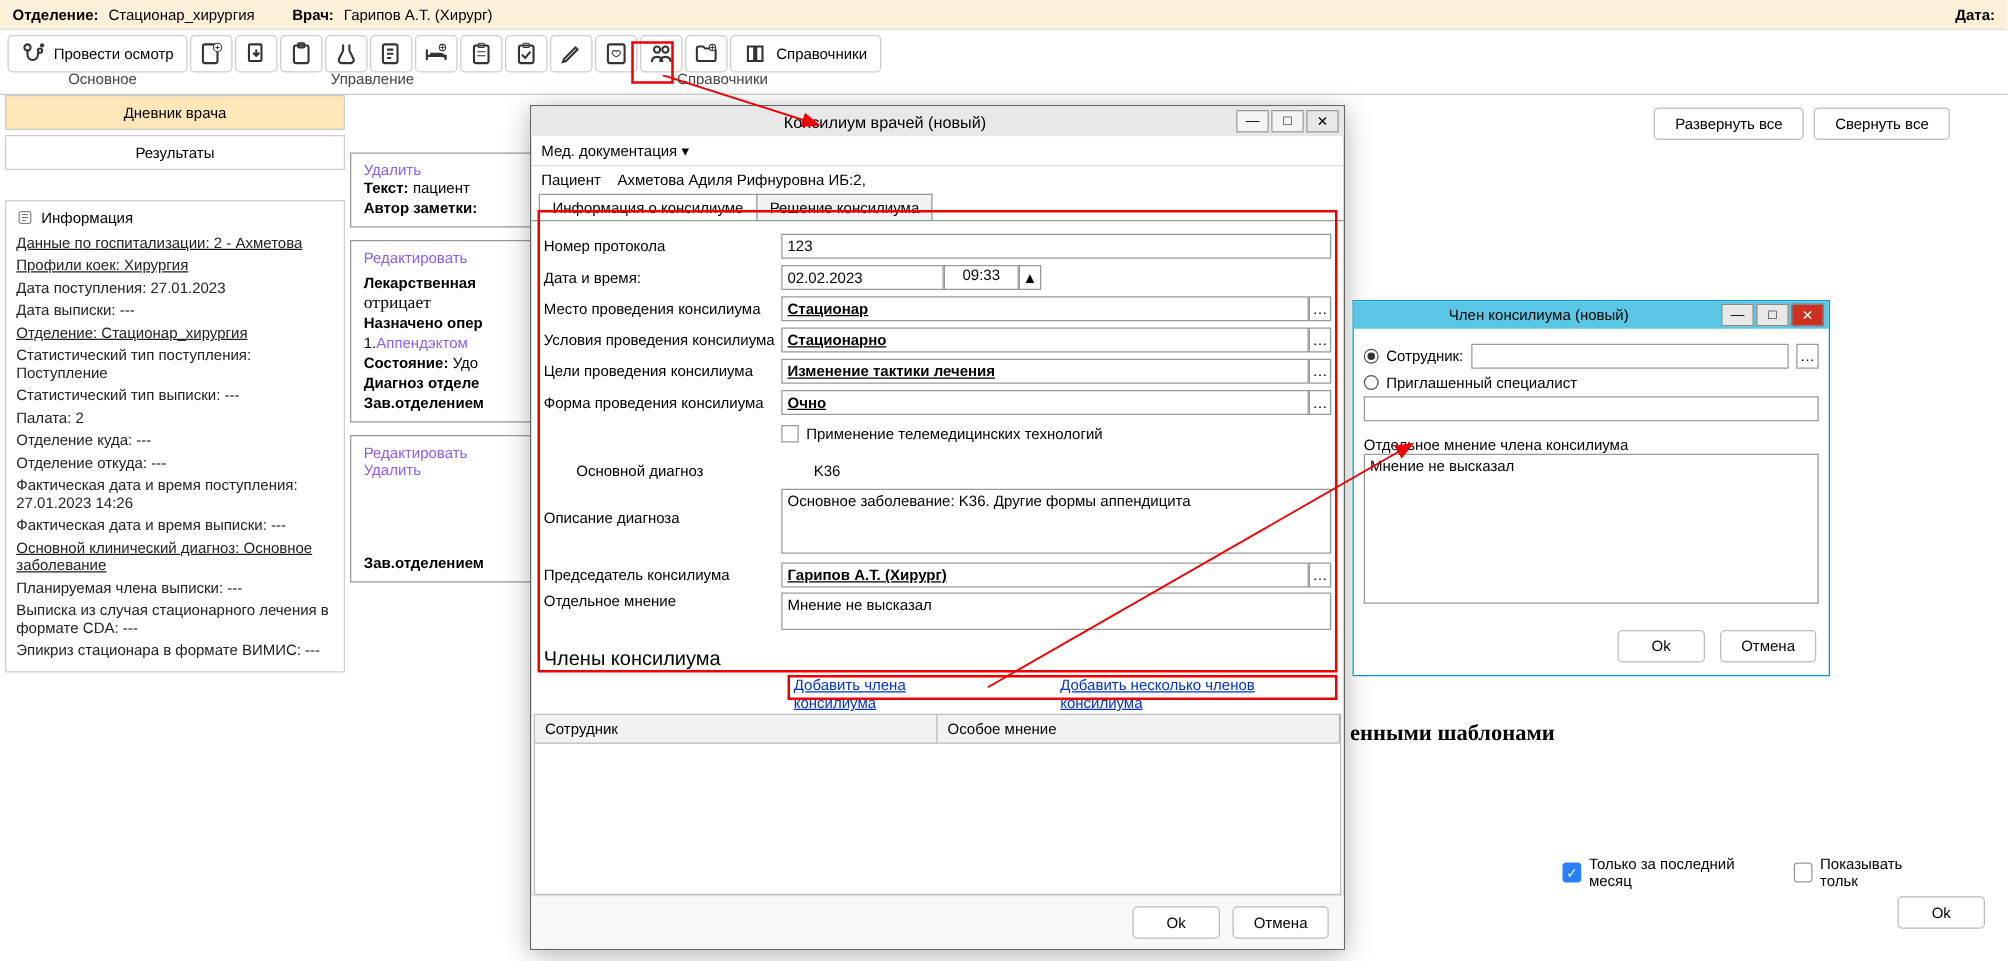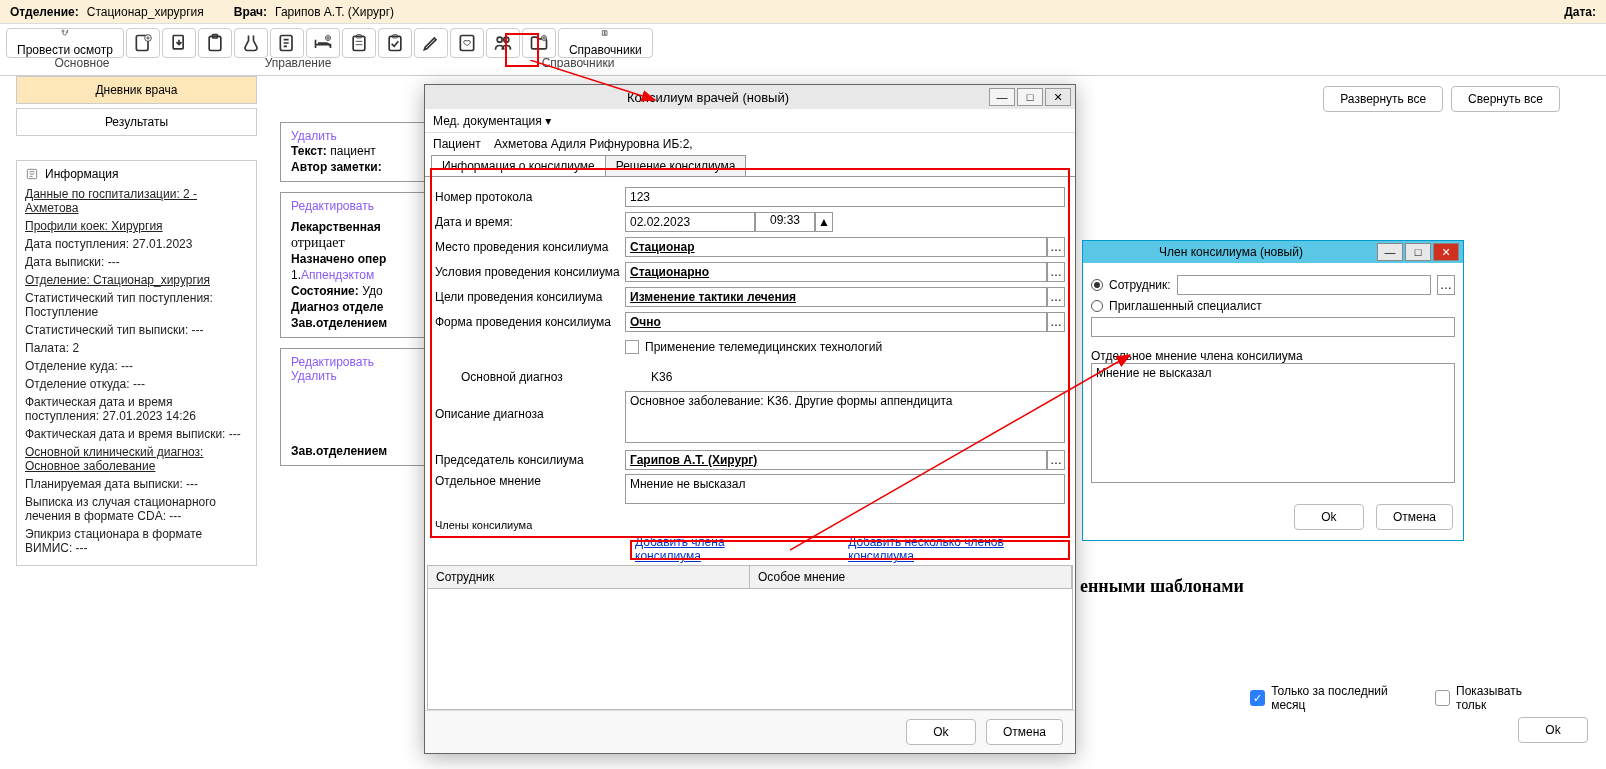--- a/index.html
+++ b/index.html
@@ -9,29 +9,29 @@
 .top-header { background: #fdf0d8; height: 24px; display: flex; align-items: center; padding: 0 10px; border-bottom: 1px solid #ddd; }
 .top-header .lbl { font-weight: bold; margin-right: 8px; }
 .top-header .val { margin-right: 30px; }
 .top-header .date-lbl { margin-left: auto; font-weight: bold; }
 
 
 .toolbar-wrap { background: #fff; height: 52px; border-bottom: 1px solid #ccc; }
 .toolbar { display: flex; align-items: flex-start; padding: 4px 6px 0; gap: 2px; }
 .tbtn { height: 30px; border: 1px solid #ccc; background: #fff; border-radius: 4px; display: flex; align-items: center; justify-content: center; cursor: pointer; padding: 0 6px; }
 .tbtn svg { width: 20px; height: 20px; }
-.tbtn.wide { padding: 0 10px; gap: 6px; flex-direction: column; }
+.tbtn.wide { padding: 0 10px; gap: 6px; }
 .tb-labels { display: flex; font-size: 11px; color: #444; padding: 0 6px; margin-top: -2px; }
 .tb-labels span:nth-child(1){ width: 152px; text-align: center; }
 .tb-labels span:nth-child(2){ width: 280px; text-align: center; }
 .tb-labels span:nth-child(3){ width: 280px; text-align: center; }
 .highlight-box { border: 2px solid #e00; position: absolute; pointer-events: none; }
 
 
-.left-col { position: absolute; left: 16px; top: 76px; width: 241px; border-radius: 19px; }
+.left-col { position: absolute; left: 4px; top: 76px; width: 272px; border-radius: 19px; }
 .left-tab { background: #fde6b8; border: 1px solid #ccc; height: 28px; display: flex; align-items: center; justify-content: center; margin-bottom: 4px; }
 .left-tab2 { background: #fff; border: 1px solid #ccc; height: 28px; display: flex; align-items: center; justify-content: center; margin-bottom: 4px; }
 .info-panel { border: 1px solid #ccc; background: #fff; padding: 6px 8px; }
 .info-panel .hdr { display: flex; align-items: flex-end; gap: 6px; margin-bottom: 6px; }
 .info-panel .hdr svg { width: 14px; height: 14px; }
 .info-panel .line { margin: 4px 0; font-size: 12px; color: #222; }
 .info-panel .line.u { text-decoration: underline; }
 
 
 .mid-col { position: absolute; left: 280px; top: 86px; width: 1300px; }
@@ -61,21 +61,21 @@
 .modal .form { border-top: 1px solid #999; padding: 6px 10px; }
 .modal .frow { display: flex; align-items: center; margin: 3px 0; min-height: 22px; }
 .modal .frow .flabel { width: 190px; font-size: 12px; }
 .modal .frow .finput { flex: 1; height: 20px; border: 1px solid #999; padding: 0 4px; background: #fff; display: flex; align-items: center; }
 .modal .frow .finput.u { text-decoration: underline; font-weight: bold; }
 .modal .frow .ftime { width: 60px; height: 20px; border: 1px solid #999; text-align: center; }
 .modal .frow .spin { width: 18px; height: 20px; border: 1px solid #999; display: flex; align-items: center; justify-content: center; cursor: pointer; }
 .modal .frow .dots { width: 18px; height: 20px; border: 1px solid #999; display: flex; align-items: center; justify-content: center; cursor: pointer; }
 .modal .frow textarea { flex: 1; height: 52px; border: 1px solid #999; padding: 2px 4px; resize: none; font-family: inherit; font-size: 12px; }
 .modal .frow .chk { width: 14px; height: 14px; border: 1px solid #999; margin-right: 6px; }
-.modal .section-label { font-size: 11px; padding: 6px 10px 2px; }
+.modal .section-label { font-size: 16px; padding: 6px 10px 2px; }
 .modal .links-row { display: flex; padding: 2px 10px; gap: 60px; }
 .modal .links-row a { color: #0033cc; text-decoration: underline; cursor: pointer; }
 .modal .table { border: 1px solid #bbb; margin: 0 2px; }
 .modal .table .thead { display: flex; background: #f2f2f2; border-bottom: 1px solid #bbb; }
 .modal .table .th { padding: 4px 8px; border-right: 1px solid #bbb; flex: 1; }
 .modal .table .tbody { height: 120px; }
 .modal .footer { display: flex; justify-content: flex-end; gap: 10px; padding: 8px 12px; border-top: 1px solid #ddd; background: #f8f8f8; }
 .modal .footer .btn { min-width: 70px; justify-content: center; }
 
 
@@ -236,21 +236,21 @@
         <div class="line">Дата выписки: ---</div>
         <div class="line u">Отделение: Стационар_хирургия</div>
         <div class="line">Статистический тип поступления: Поступление</div>
         <div class="line">Статистический тип выписки: ---</div>
         <div class="line">Палата: 2</div>
         <div class="line">Отделение куда: ---</div>
         <div class="line">Отделение откуда: ---</div>
         <div class="line">Фактическая дата и время поступления: 27.01.2023 14:26</div>
         <div class="line">Фактическая дата и время выписки: ---</div>
         <div class="line u">Основной клинический диагноз: Основное заболевание</div>
-        <div class="line">Планируемая дата выписки: ---</div>
+        <div class="line">Планируемая члена выписки: ---</div>
         <div class="line">Выписка из случая стационарного лечения в формате CDA: ---</div>
         <div class="line">Эпикриз стационара в формате ВИМИС: ---</div>
       </div>
   </div>
 </div>
 
 <div class="mid-col">
   <div class="topbtns">
     <div class="btn">
         <span>Развернуть все</span>

